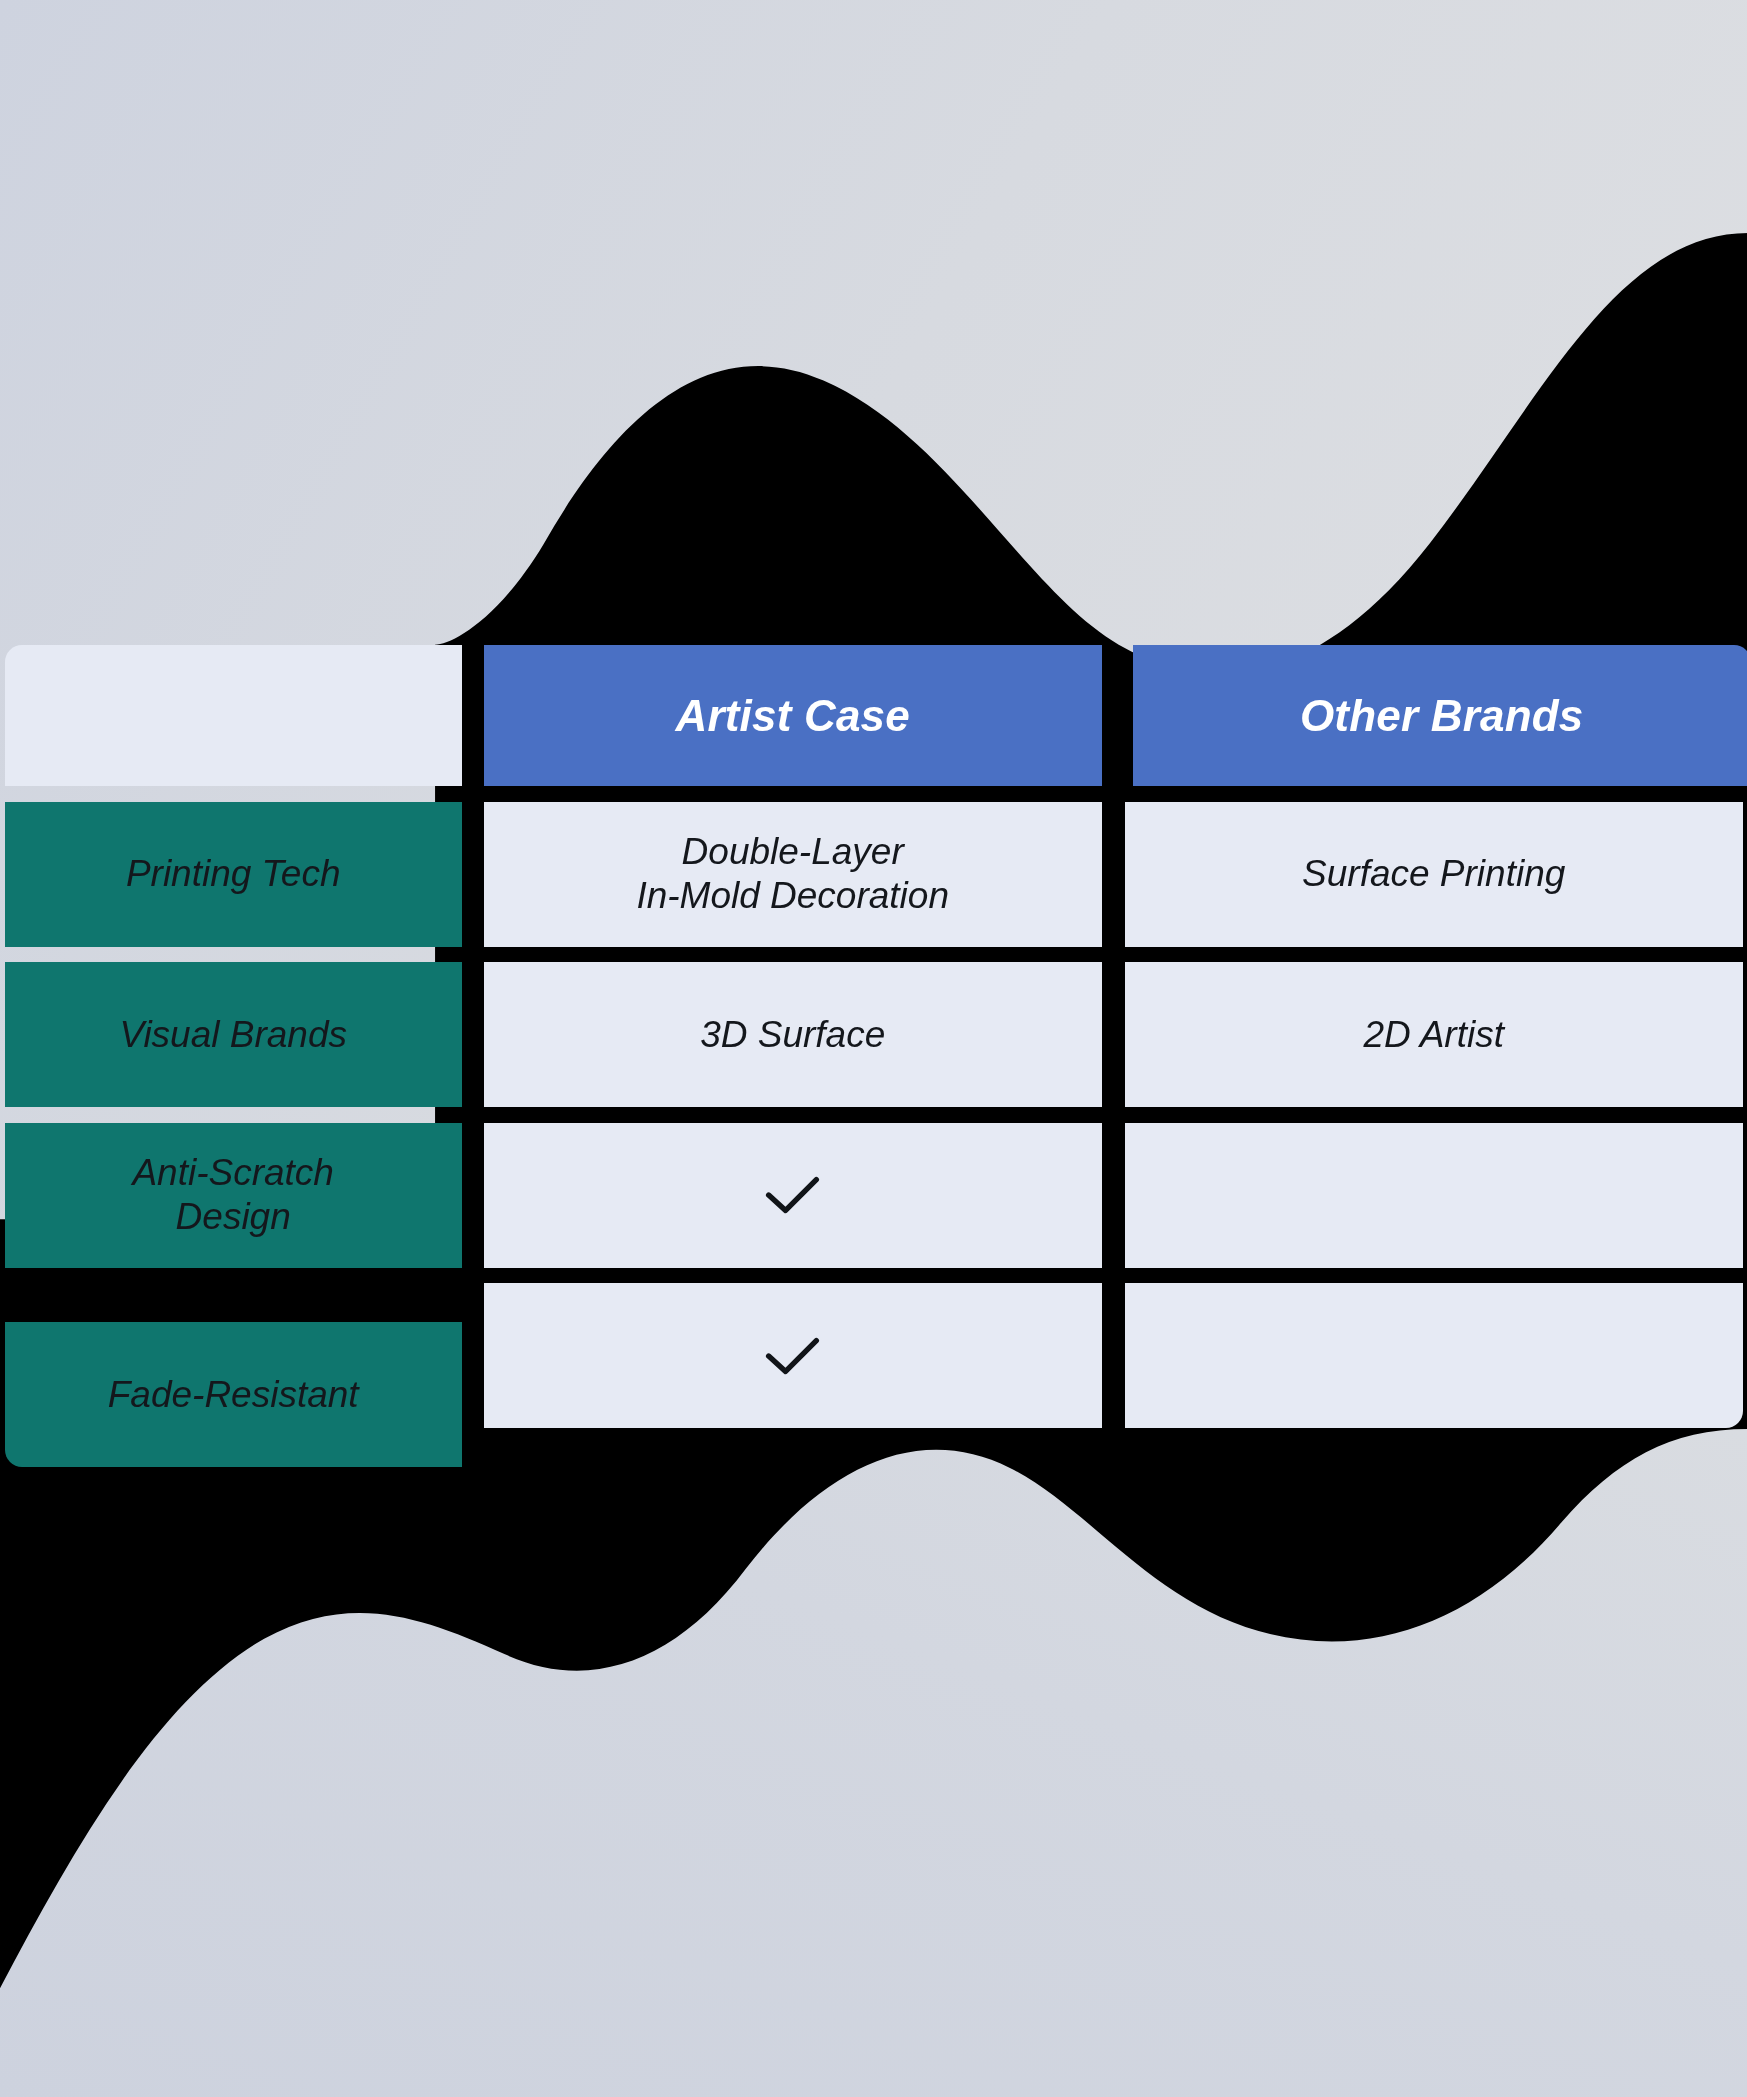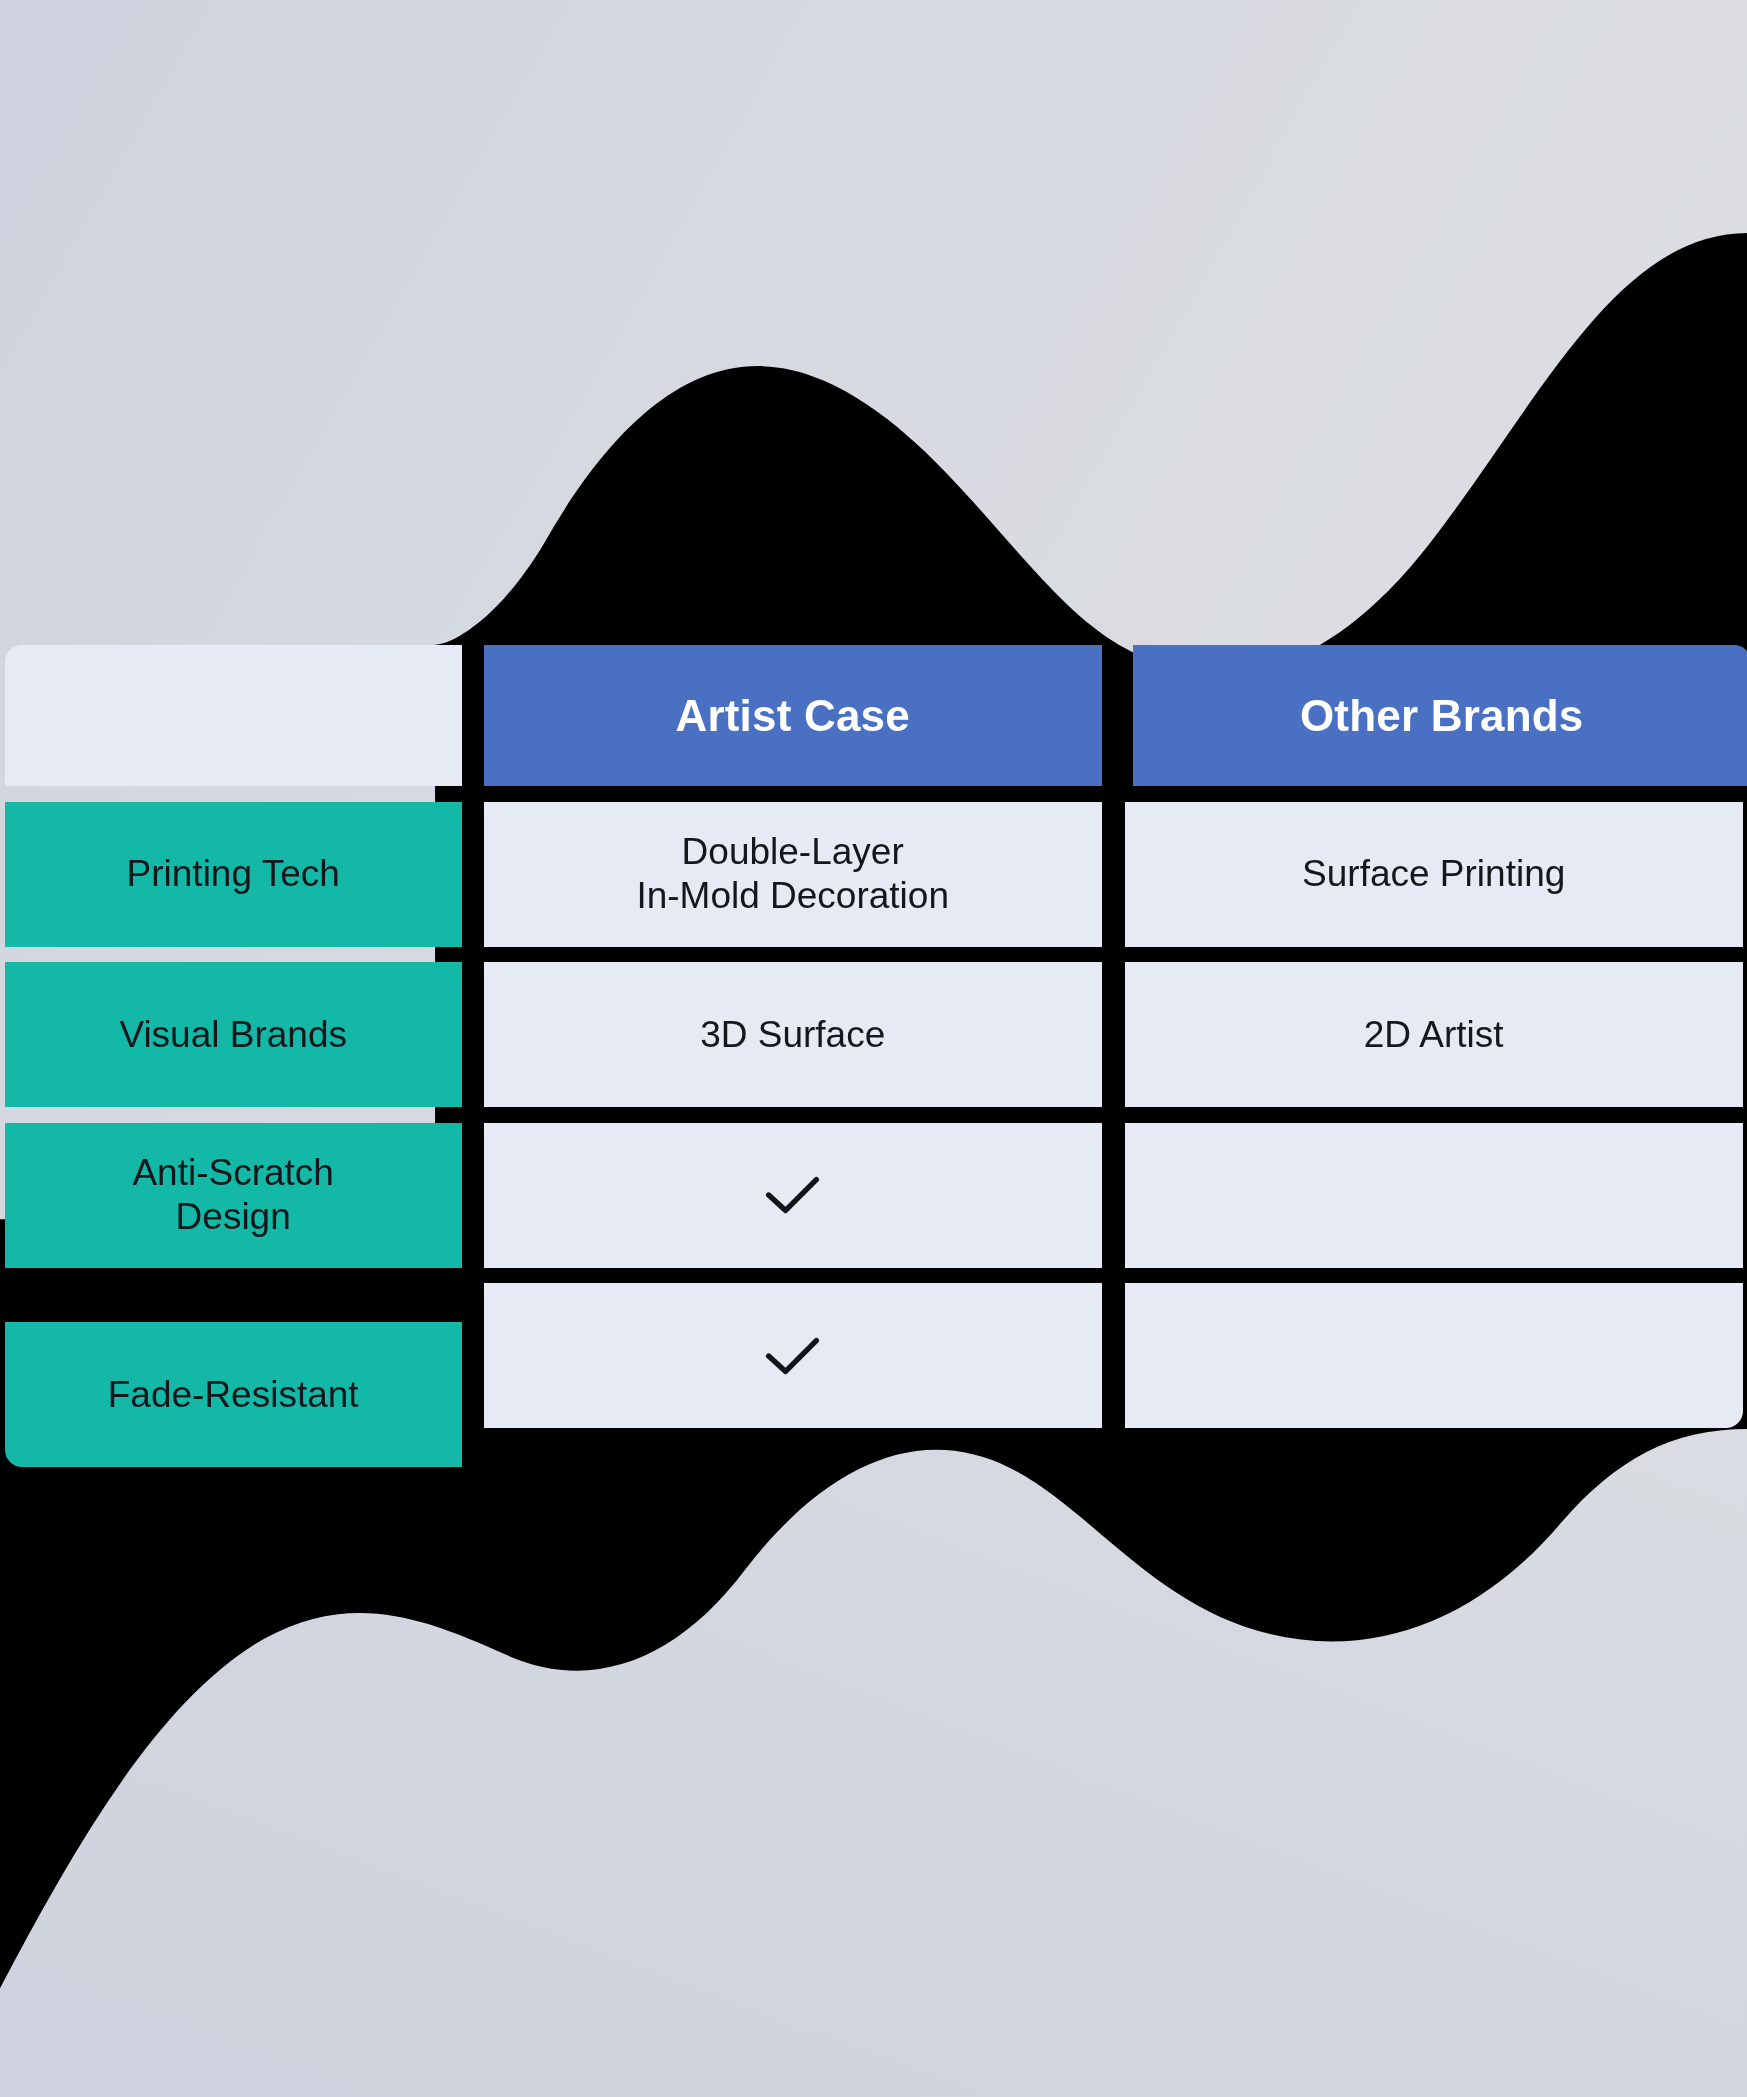--- a/index.html
+++ b/index.html
@@ -6,20 +6,21 @@
   html, body {
     width:1748px; height:2097px;
     background:#000;
     font-family:"Liberation Sans", sans-serif;
     overflow:hidden;
   }
   #stage {
     position:relative;
     width:1748px; height:2097px;
     background:#000000;
+    font-style:italic;
   }
 
   
   .bg-svg {
     position:absolute; left:0; top:0;
     width:1748px; height:2097px;
     display:block;
     pointer-events:none;
   }
 
@@ -67,21 +68,21 @@
     color:#ffffff;
     font-weight:bold;
     font-size:44px;
     letter-spacing:0.2px;
   }
   .hdr-blue.last { border-radius:0 17px 0 0;margin-left:8px; }
 
   
   .body-row .cell { height:145px; }
   .lbl {
-    background:#14b8a6;
+    background:#0f766e;
   }
   .val {
     background:#e6eaf4;
   }
 
   
   .body-row.last .lbl { border-radius:0 0 0 17px;margin-top:39px; }
   .body-row.last .val.last { border-radius:0 0 17px 0; }
 
   .two-line { white-space:pre-line; }

